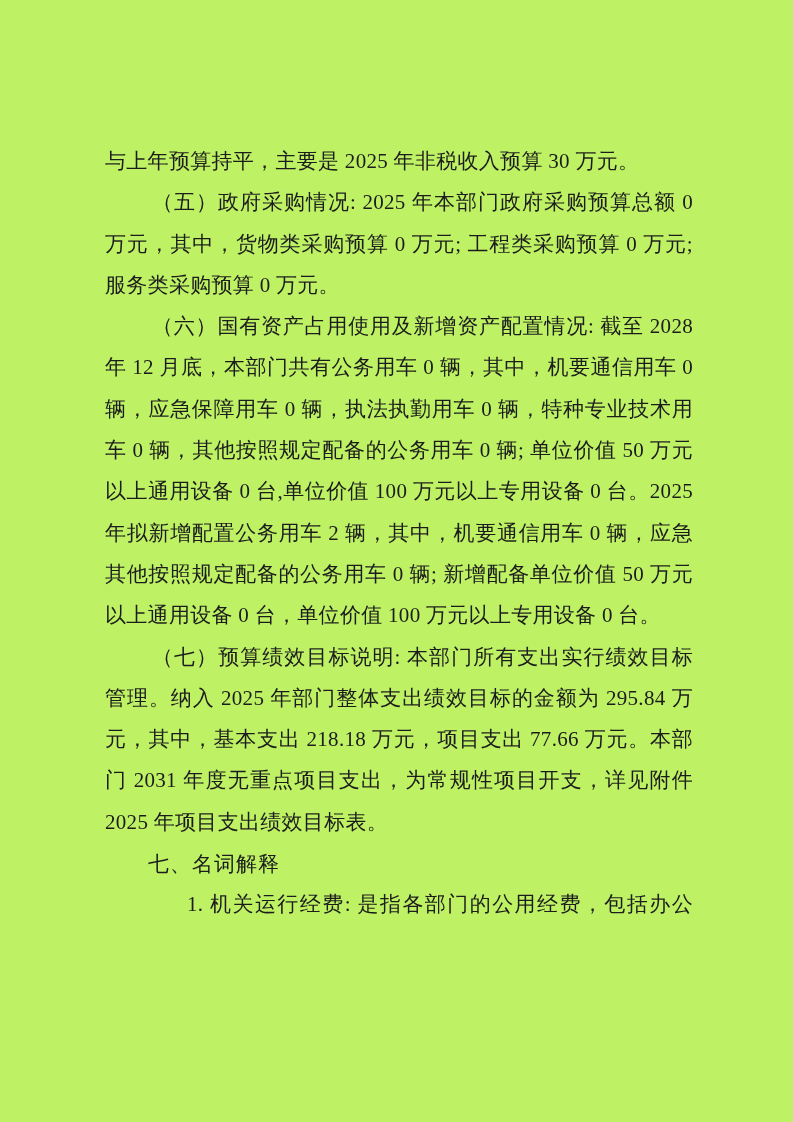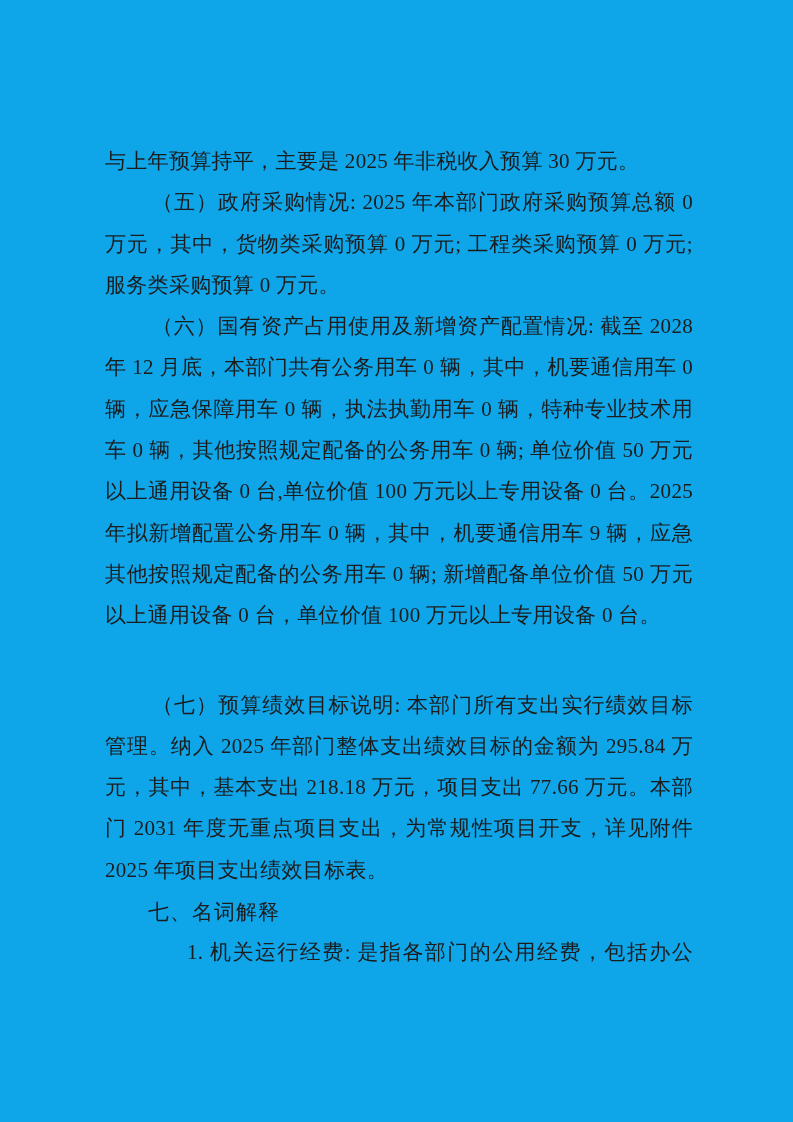--- a/index.html
+++ b/index.html
@@ -36,35 +36,35 @@
   }
   .line.heading {
     font-family: "Liberation Sans", "DejaVu Sans", sans-serif;
     font-weight: 400;
     letter-spacing: 1px;
   }
 </style>
 </head>
 <body>
 
-<div class="page" style="background: #0ea5e9; color: rgb(28, 28, 28);">
+<div class="page" style="background: #bef264; color: rgb(28, 28, 28);">
   <div class="doc-body">
       <div class="line">与上年预算持平，主要是 2025 年非税收入预算 30 万元。</div>
       <div class="line just" style="padding-left: 47px;">（五）政府采购情况: 2025 年本部门政府采购预算总额 0</div>
       <div class="line just">万元，其中，货物类采购预算 0 万元; 工程类采购预算 0 万元;</div>
       <div class="line">服务类采购预算 0 万元。</div>
       <div class="line just" style="padding-left: 47px;">（六）国有资产占用使用及新增资产配置情况: 截至 2028</div>
       <div class="line just">年 12 月底，本部门共有公务用车 0 辆，其中，机要通信用车 0</div>
       <div class="line just">辆，应急保障用车 0 辆，执法执勤用车 0 辆，特种专业技术用</div>
       <div class="line just">车 0 辆，其他按照规定配备的公务用车 0 辆; 单位价值 50 万元</div>
       <div class="line just">以上通用设备 0 台,单位价值 100 万元以上专用设备 0 台。2025</div>
-      <div class="line just">年拟新增配置公务用车 0 辆，其中，机要通信用车 9 辆，应急</div>
+      <div class="line just">年拟新增配置公务用车 2 辆，其中，机要通信用车 0 辆，应急</div>
       <div class="line just">其他按照规定配备的公务用车 0 辆; 新增配备单位价值 50 万元</div>
       <div class="line">以上通用设备 0 台，单位价值 100 万元以上专用设备 0 台。</div>
-      <div class="line just" style="padding-left: 47px; margin-top: 48px;">（七）预算绩效目标说明: 本部门所有支出实行绩效目标</div>
+      <div class="line just" style="padding-left: 47px;">（七）预算绩效目标说明: 本部门所有支出实行绩效目标</div>
       <div class="line just">管理。纳入 2025 年部门整体支出绩效目标的金额为 295.84 万</div>
       <div class="line just">元，其中，基本支出 218.18 万元，项目支出 77.66 万元。本部</div>
       <div class="line just">门 2031 年度无重点项目支出，为常规性项目开支，详见附件</div>
       <div class="line">2025 年项目支出绩效目标表。</div>
       <div class="line heading" style="padding-left: 43px;">七、名词解释</div>
       <div class="line just" style="padding-left: 82px;">1. 机关运行经费: 是指各部门的公用经费，包括办公</div>
     </div>
 </div>
 
 </body></html>

